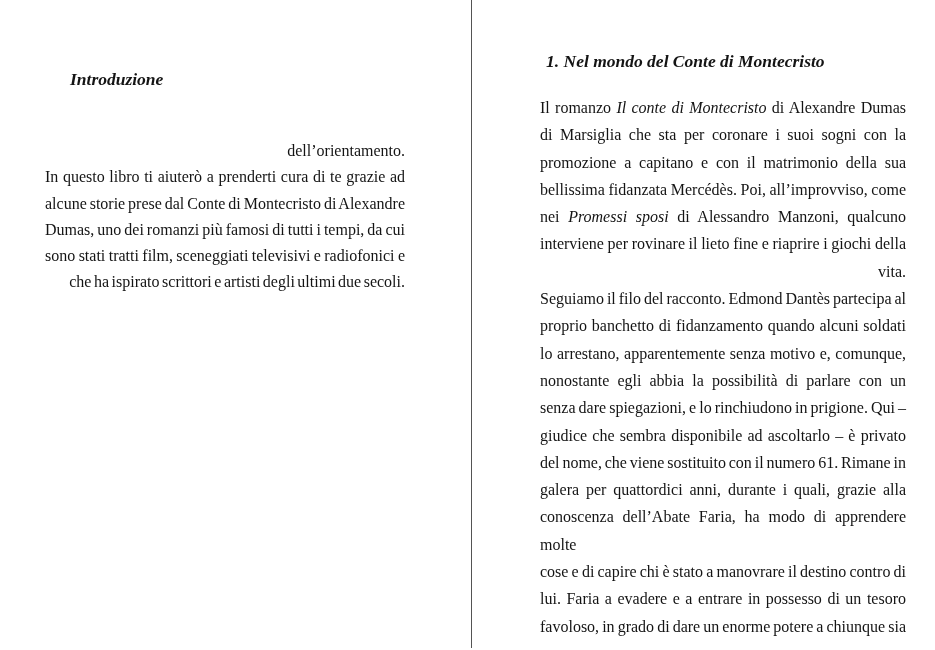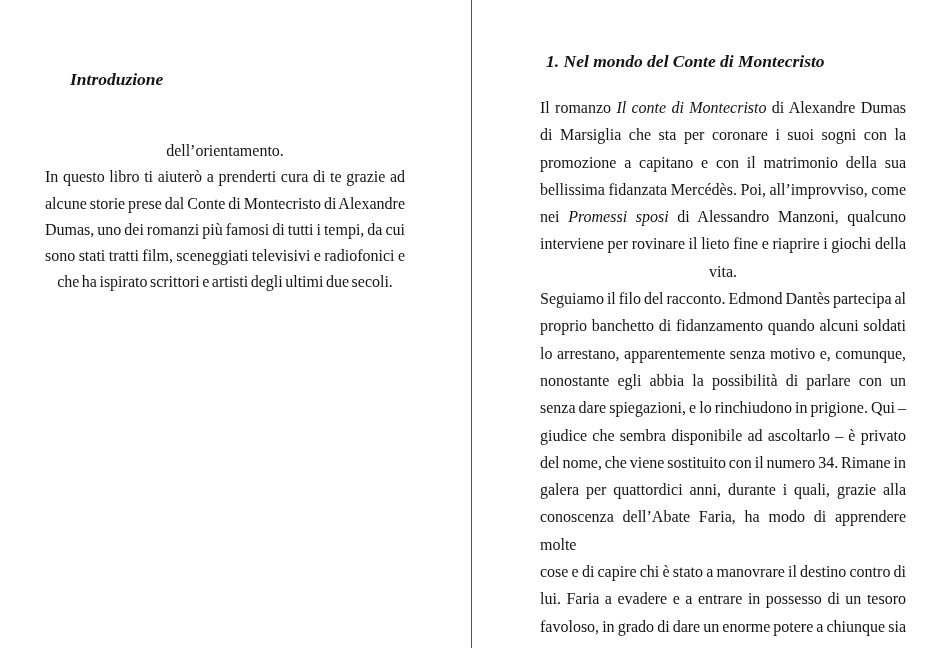--- a/index.html
+++ b/index.html
@@ -44,21 +44,21 @@
     top: 138px;
     width: 360px;
     line-height: 26.3px;
   }
   #right-body {
     left: 540px;
     top: 94px;
     width: 366px;
     line-height: 27.3px;
   }
-  .tline { text-align: center; }
+  .tline { text-align: right; }
   .tline.just {
     text-align: justify;
     text-align-last: justify;
   }
   .it { font-style: italic; }
 </style>
 </head>
 <body>
 
 <div id="canvas">
@@ -86,21 +86,21 @@
         <div class="tline just"><span>bellissima fidanzata Mercédès. Poi, all’improvviso, come</span></div>
         <div class="tline just"><span>nei </span><span class="it">Promessi sposi</span><span> di Alessandro Manzoni, qualcuno</span></div>
         <div class="tline just"><span>interviene per rovinare il lieto fine e riaprire i giochi della</span></div>
         <div class="tline"><span>vita.</span></div>
         <div class="tline just"><span>Seguiamo il filo del racconto. Edmond Dantès partecipa al</span></div>
         <div class="tline just"><span>proprio banchetto di fidanzamento quando alcuni soldati</span></div>
         <div class="tline just"><span>lo arrestano, apparentemente senza motivo e, comunque,</span></div>
         <div class="tline just"><span>nonostante egli abbia la possibilità di parlare con un</span></div>
         <div class="tline just"><span>senza dare spiegazioni, e lo rinchiudono in prigione. Qui –</span></div>
         <div class="tline just"><span>giudice che sembra disponibile ad ascoltarlo – è privato</span></div>
-        <div class="tline just"><span>del nome, che viene sostituito con il numero 34. Rimane in</span></div>
+        <div class="tline just"><span>del nome, che viene sostituito con il numero 61. Rimane in</span></div>
         <div class="tline just"><span>galera per quattordici anni, durante i quali, grazie alla</span></div>
         <div class="tline just"><span>conoscenza dell’Abate Faria, ha modo di apprendere molte</span></div>
         <div class="tline just"><span>cose e di capire chi è stato a manovrare il destino contro di</span></div>
         <div class="tline just"><span>lui. Faria a evadere e a entrare in possesso di un tesoro</span></div>
         <div class="tline just"><span>favoloso, in grado di dare un enorme potere a chiunque sia</span></div>
       </div>
   </div>
 
 </div>
 

